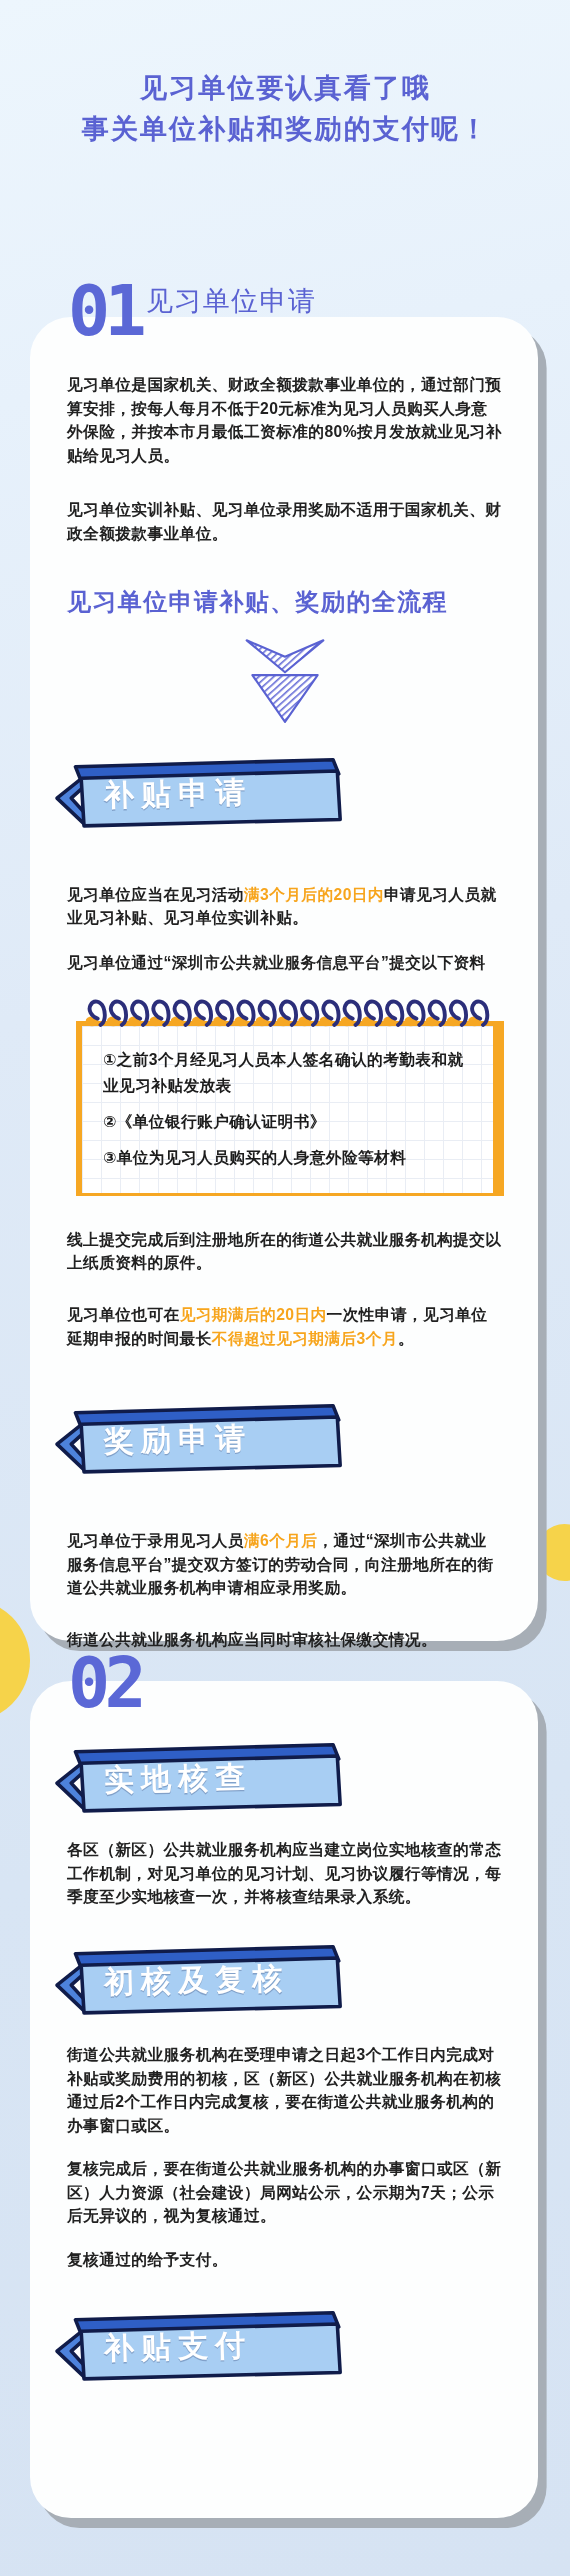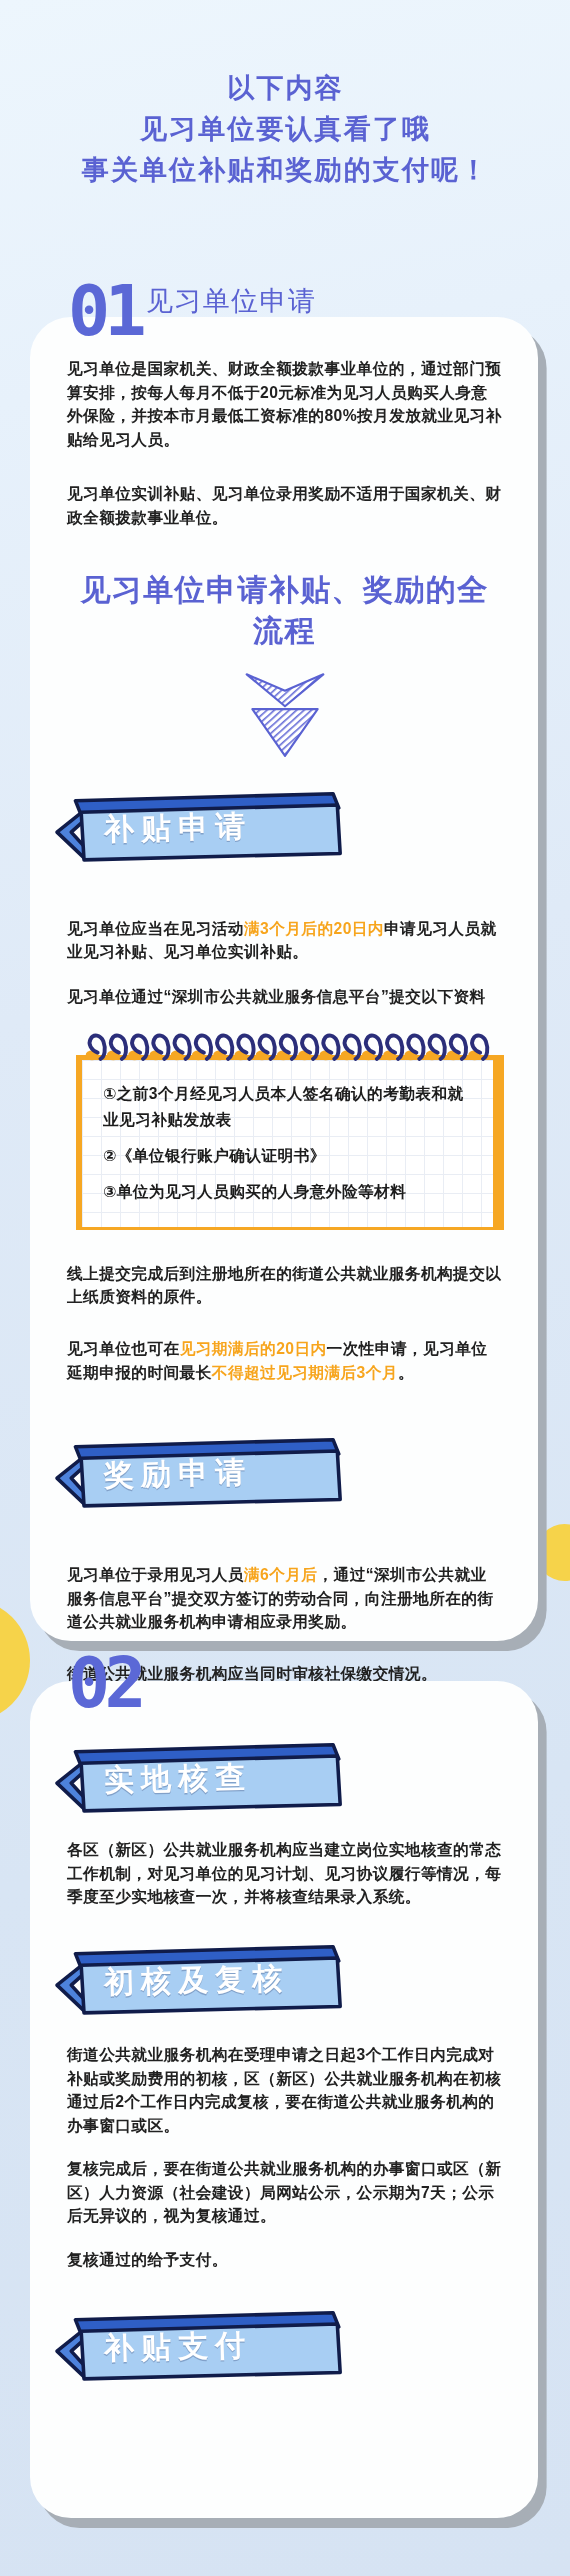--- a/index.html
+++ b/index.html
@@ -15,30 +15,30 @@
   
   .sec-heading{position:absolute;display:flex;align-items:flex-start;gap:5px;z-index:5;}
   #sec1-heading{top:277px;left:68px;}
   #sec2-heading{top:1649px;left:68px;}
   .sec-num{font-family:"DejaVu Sans Mono","DejaVu Sans",monospace;font-weight:bold;
            font-size:70px;line-height:0.98;color:#5b68d6;letter-spacing:-5.7px;}
   .sec-title{font-size:27px;font-weight:normal;color:#5a62d2;letter-spacing:1.4px;margin-top:5.7px;}
   
   .card{position:absolute;left:30px;width:508px;background:#fdfefe;border-radius:41px;
         box-shadow:8.6px 10px 0 #a7aeb6;z-index:2;}
-  #card1{top:317px;height:1324px;padding:40px 36px 0 37px;}
+  #card1{top:317px;height:1324px;padding:56px 36px 0 37px;}
   #card2{top:1681px;height:837px;padding:37px 36px 0 37px;}
   
   .para{font-size:15.7px;line-height:23.5px;color:#212121;font-weight:bold;letter-spacing:0.4px;}
   .para .hl{color:#f7a51d;}
   .mtA{margin-top:31px;} .mtB{margin-top:41px;} .mtC{margin-top:21.4px;}
   .mtD{margin-top:28.5px;} .mtE{margin-top:55px;} .mtF{margin-top:50px;}
   .mtG{margin-top:25px;} .mtH{margin-top:32px;} .mtI{margin-top:20px;} .mtJ{margin-top:36px;}
   
-  .flow-title{font-size:30px;font-weight:bold;color:#5a62d2;text-align:center;letter-spacing:1.4px;}
+  .flow-title{font-size:24px;font-weight:bold;color:#5a62d2;letter-spacing:1.4px;}
   .arrow-wrap{text-align:center;margin-top:20px;height:87px;}
   
   .ribbon{position:relative;width:292px;height:74px;margin-left:-13px;}
   .ribbon svg{position:absolute;left:0;top:0;}
   .ribbon-label{position:absolute;left:50px;top:19px;width:214px;color:#ffffff;
       font-size:30px;font-weight:bold;letter-spacing:7.1px;transform:rotate(-1.4deg);
       text-shadow:0 1.4px 0 rgba(16,28,74,0.25);}
   
   .notebook{position:relative;margin:24px 0 0 8.6px;width:428px;}
   .spiral{position:relative;z-index:2;display:block;margin:0 0 -11.4px 2.9px;}
@@ -56,21 +56,20 @@
   .circle{position:absolute;border-radius:50%;background:#f6d34a;z-index:1;}
   #circle-left{width:123px;height:123px;left:-93px;top:1599px;}
   #circle-right{width:57px;height:57px;left:536px;top:1524px;}
 </style>
 </head>
 <body>
 
 <div class="page">
 
   <div class="header">
-    <div class="h-line">以下内容</div>
     <div class="h-line">见习单位要认真看了哦</div>
     <div class="h-line">事关单位补贴和奖励的支付呢！</div>
   </div>
 
   <div class="sec-heading" id="sec1-heading">
     <div class="sec-num">01</div>
     <div class="sec-title">见习单位申请</div>
   </div>
 
   <div class="card" id="card1">

